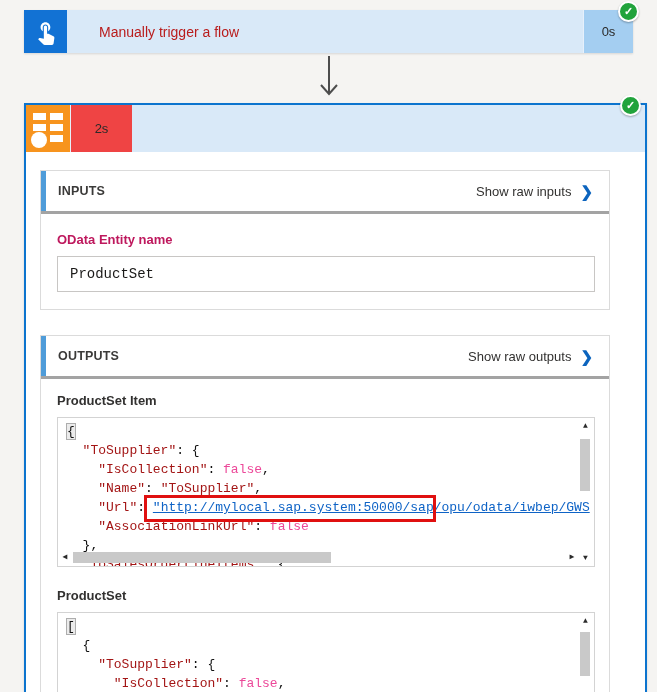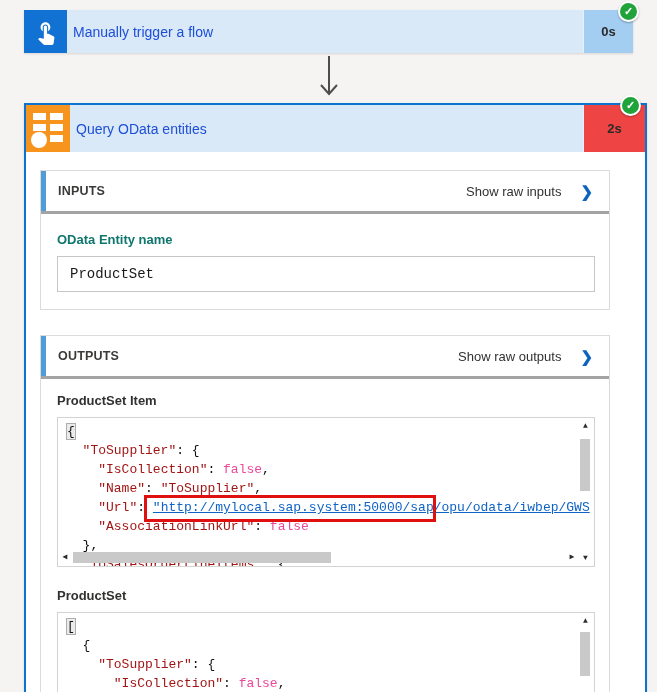--- a/index.html
+++ b/index.html
@@ -8,26 +8,25 @@
   .canvas { position:relative; width:657px; height:692px; overflow:hidden; }
 
   
   .trigger-card {
     position:absolute; left:24px; top:10px; width:609px; height:43px;
     display:flex; background:#D9E9F8; box-shadow:0 1px 2px rgba(0,0,0,.12);
     cursor:pointer;
   }
   .card-icon { width:43px; height:43px; display:flex; align-items:center; justify-content:center; flex:0 0 auto; }
   .trigger-card .card-icon { background:#1272D4; }
-  .card-title { flex:1; display:flex; align-items:center; padding-left:6px; font-size:14px; color:#1d4ed8; }
+  .card-title { flex:1; display:flex; align-items:center; padding-left:32px; font-size:14px; color:#b91c1c; }
   .card-duration {
     width:50px; display:flex; align-items:center; justify-content:center;
     background:#A4CEF1; border-left:1px solid #E6F0FB; font-size:13px; color:#29282/7;
     color:#2b2a29;
-    font-weight:bold;
   }
   .status-badge {
     position:absolute; width:21px; height:21px; border-radius:50%;
     background:#21A33C; border:2px solid #fff; box-shadow:0 1px 2px rgba(0,0,0,.3);
     color:#fff; font-size:11px; font-weight:bold;
     display:flex; align-items:center; justify-content:center; z-index:5;
   }
   .trigger-card .status-badge { top:-9px; right:-6px; }
 
   
@@ -46,26 +45,26 @@
 
   
   .section-box { position:relative; width:570px; background:#fff; border:1px solid #DBDBDB; }
   .section-box + .section-box { margin-top:25px; }
   .section-header {
     position:relative; height:43px; display:flex; align-items:center;
     border-bottom:3px solid #a3a3a3; padding:0 16px 0 17px;
   }
   .accent-bar { position:absolute; left:0; top:0; width:5px; height:100%; background:#4F9CD9; }
   .section-title { font-size:12.5px; font-weight:bold; color:#3B3A39; letter-spacing:.2px; }
-  .raw-link { margin-left:auto; display:flex; align-items:center; gap:19px; cursor:pointer; }
+  .raw-link { margin-left:auto; display:flex; align-items:center; gap:9px; cursor:pointer; }
   .raw-link-label { font-size:13px; color:#323130; }
   .raw-chevron { color:#0C64BE; font-size:15px; font-weight:bold; line-height:1; }
 
   .inputs-body { padding:18px 16px 17px; }
-  .field-label { font-size:13px; font-weight:bold; color:#0f766e; }
+  .field-label { font-size:13px; font-weight:bold; color:#be185d; }
   .field-input {
     margin-top:9px; width:538px; height:36px; display:block;
     border:1px solid #C8C6C4; background:#fff; outline:none;
     font-family:"Liberation Mono", monospace; font-size:14px; color:#1B1A19;
     padding:0 12px;
   }
 
   .outputs-body { padding:14px 16px 20px; }
   .output-label { font-size:13px; font-weight:bold; color:#323130; }
   .output-label.second { margin-top:21px; }
@@ -132,21 +131,20 @@
         <svg width="44" height="47" viewBox="0 0 44 47">
           <rect x="0" y="0" width="44" height="47" fill="#F7941E"></rect>
           <rect x="7" y="8" width="13" height="7" fill="#ffffff"></rect>
           <rect x="24" y="8" width="13" height="7" fill="#ffffff"></rect>
           <rect x="7" y="19" width="13" height="7" fill="#ffffff"></rect>
           <rect x="24" y="19" width="13" height="7" fill="#ffffff"></rect>
           <rect x="24" y="30" width="13" height="7" fill="#ffffff"></rect>
           <circle cx="13" cy="35" r="8" fill="#ffffff"></circle>
         </svg>
       </div>
-      <div class="card-title">Query OData entities</div>
       <div class="card-duration">2s</div>
     </div>
     <div class="status-badge">✓</div>
 
     <div class="action-body">
 
       <div class="section-box">
         <div class="section-header">
           <div class="accent-bar"></div>
           <div class="section-title">INPUTS</div>

